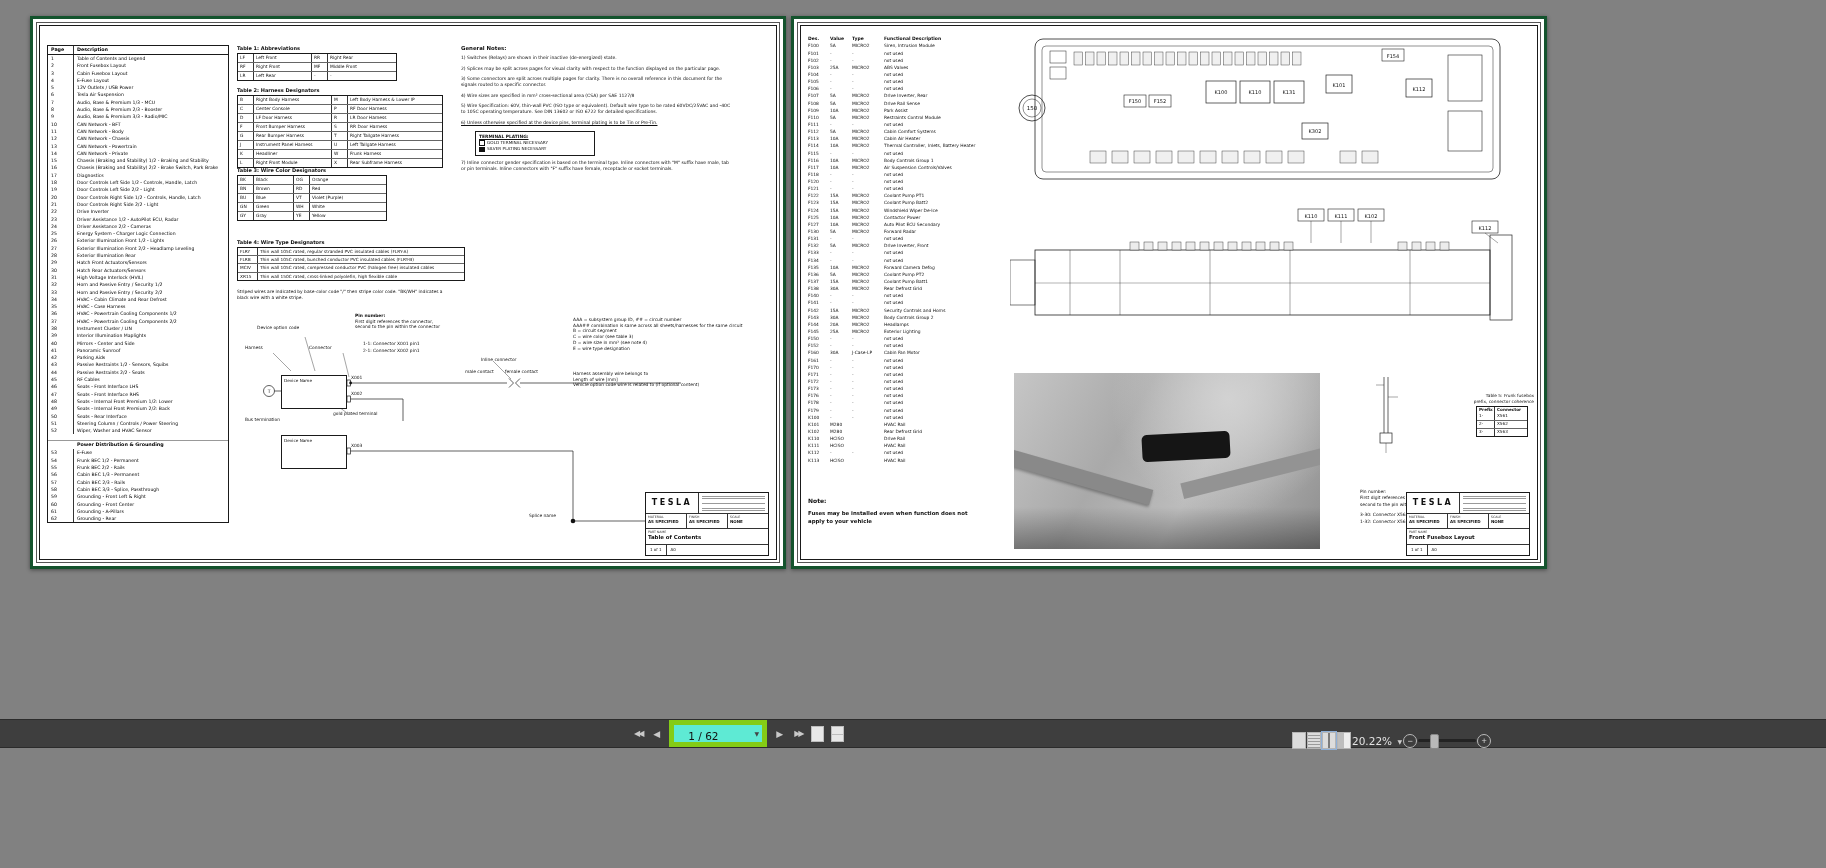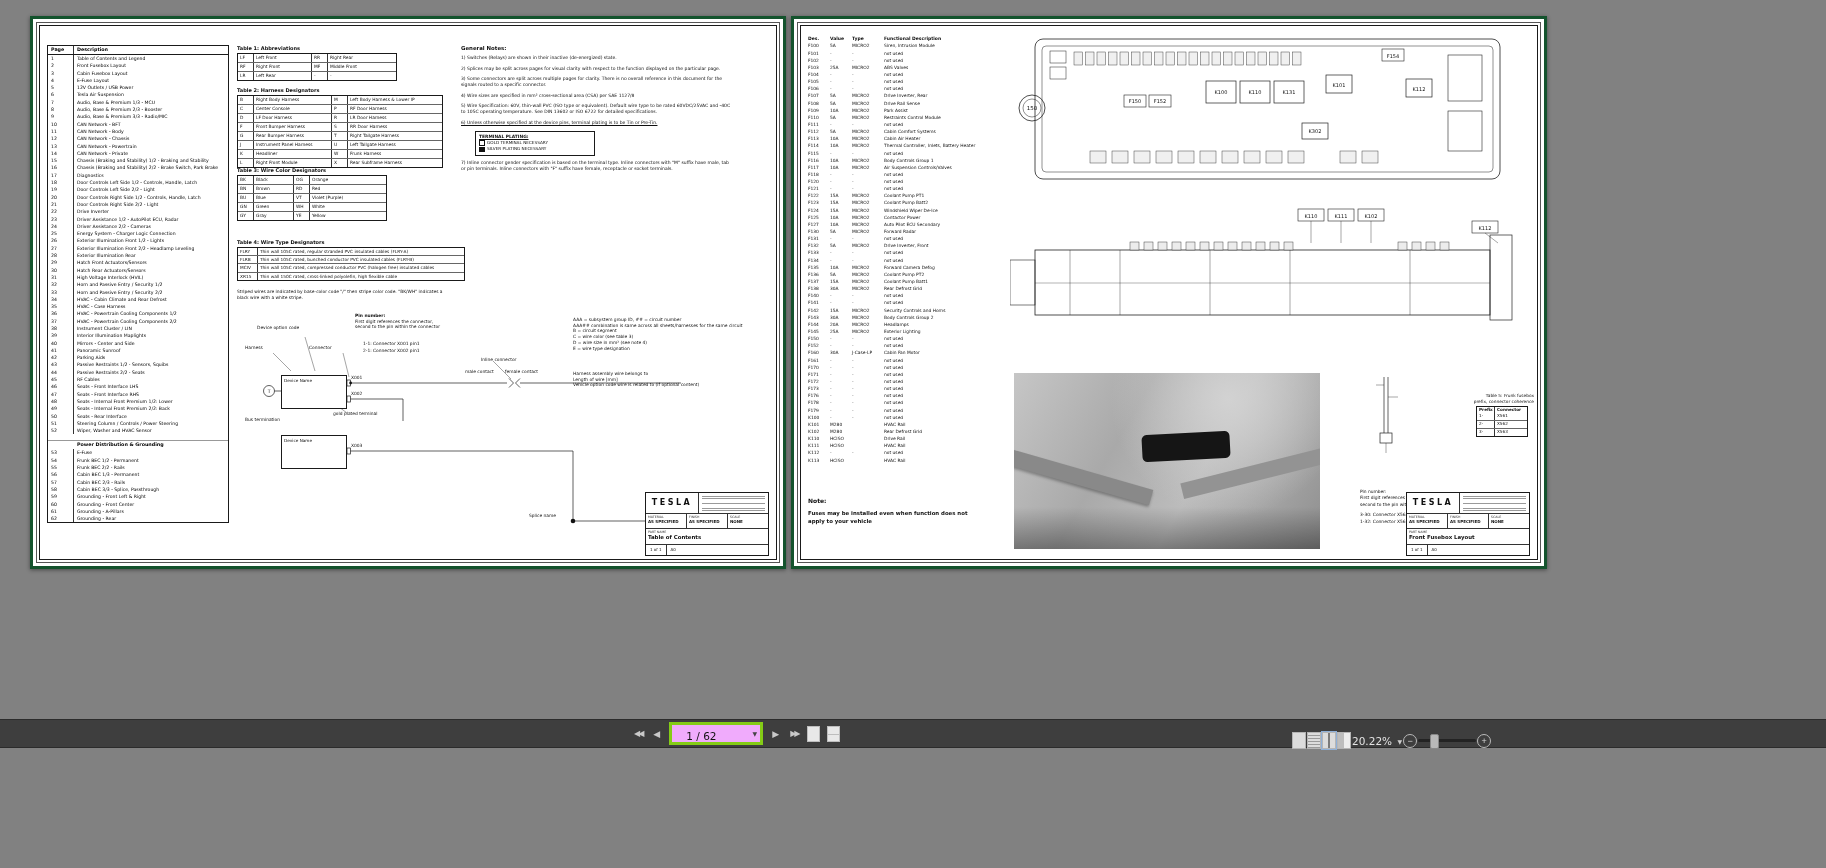--- a/index.html
+++ b/index.html
@@ -102,21 +102,21 @@
   .pin-note{position:absolute;left:566px;top:470px;width:115px;font-size:4.4px;line-height:1.45;color:#101010;}
   .pin-note div{margin:0;}
   .pin-note .gap{height:4px;}
 
   
   .toolbar{position:absolute;left:0;top:719px;width:1826px;height:27px;background:#3e3e3e;border-top:1px solid #2b2b2b;border-bottom:1px solid #2b2b2b;}
   .nav-group{position:absolute;left:632px;top:0;height:27px;display:flex;align-items:center;gap:7px;}
   .zoom-group{position:absolute;left:1292px;top:0;height:41px;display:flex;align-items:center;gap:1px;}
   .tbtn{background:none;border:none;color:#c9c9c9;font-size:9px;padding:2px;cursor:pointer;font-family:"DejaVu Sans",sans-serif;}
   .tbtn.dbl{letter-spacing:-2px;font-size:8px;}
-  .page-box{position:relative;width:88px;height:17px;background:#f0abfc;border:3px solid #84cc16;text-decoration:underline;}
+  .page-box{position:relative;width:88px;height:17px;background:#5eead4;border:5px solid #84cc16;text-decoration:underline;}
   .page-input{width:70px;height:15px;border:none;outline:none;font-size:10.5px;padding:0 0 0 14px;font-family:"DejaVu Sans",sans-serif;color:#111;background:transparent;}
   .pb-arrow{position:absolute;right:3px;top:5px;font-size:6px;color:#444;}
   .mini-page{width:11px;height:14px;border:1px solid #bdbdbd;background:#e8e8e8;display:inline-block;}
   .mini-page.mp2{background:linear-gradient(#e8e8e8 50%,#bdbdbd 50%,#bdbdbd 55%,#e8e8e8 55%);}
   .view-ico{width:12px;height:15px;border:1px solid #b5b5b5;background:#dcdcdc;display:inline-block;}
   .view-ico.v2{background:repeating-linear-gradient(#dcdcdc 0 2px,#9a9a9a 2px 3px);}
   .view-ico.v3{background:linear-gradient(90deg,#dcdcdc 45%,#7a7a7a 45%,#7a7a7a 55%,#dcdcdc 55%);outline:1.5px solid #8fb0d8;}
   .view-ico.v4{background:linear-gradient(90deg,#bdbdbd 50%,#ededed 50%);}
   .zoom-label{color:#e3e3e3;font-size:10.5px;position:relative;padding-right:10px;}
   .zoom-label .pb-arrow{color:#cfcfcf;right:0;top:3px;}

